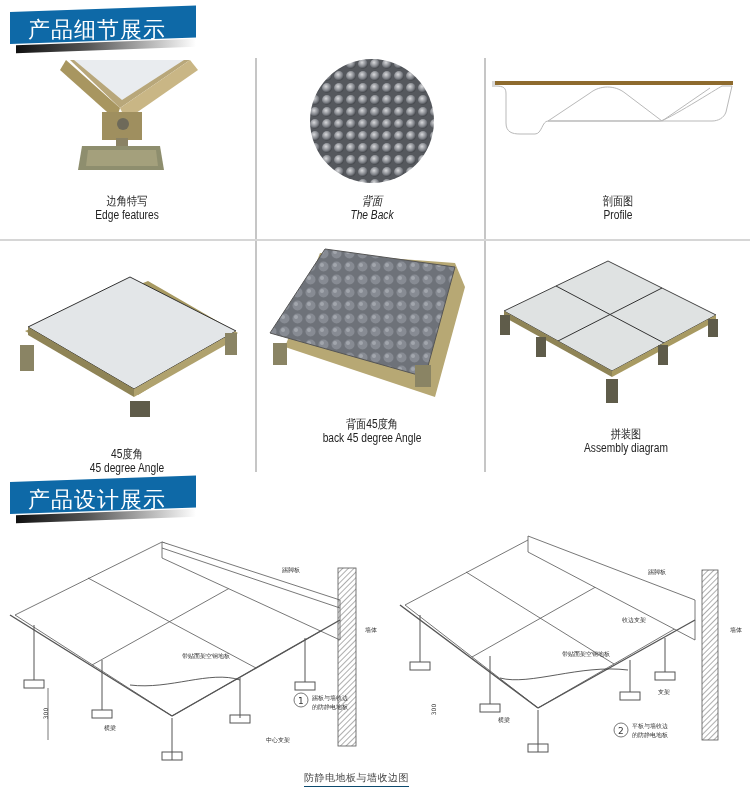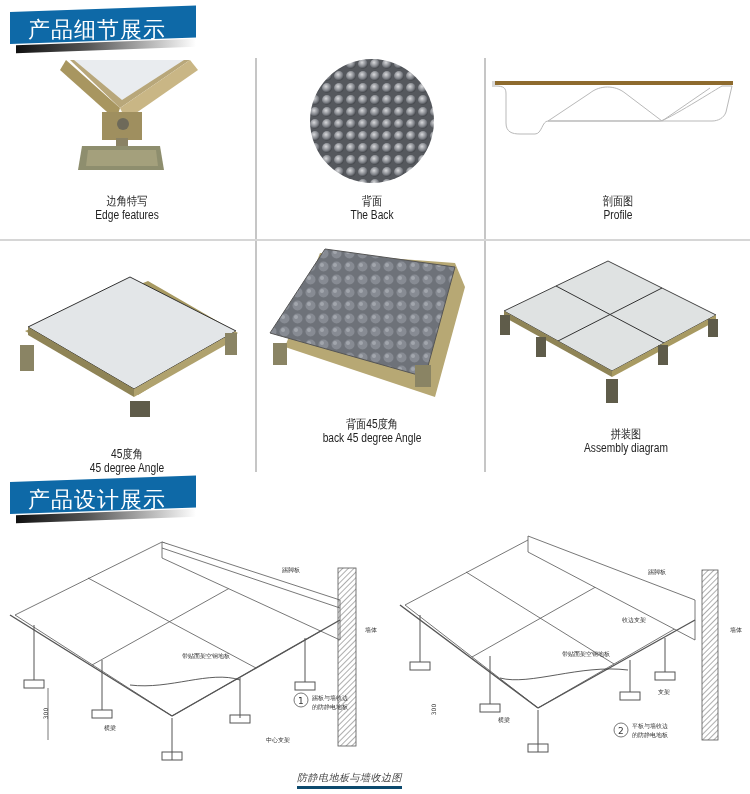--- a/index.html
+++ b/index.html
@@ -8,21 +8,21 @@
   .banner .bar{position:absolute;left:2px;top:6px;width:186px;height:32px;background:#0e69a7;transform:skewY(-2deg);transform-origin:left;}
   .banner .shade{position:absolute;left:8px;top:36px;width:180px;height:8px;background:linear-gradient(90deg,#111 0%,#555 40%,rgba(255,255,255,0) 100%);transform:skewY(-2deg);}
   .banner .txt{position:absolute;left:20px;top:9px;color:#fff;font-size:22px;letter-spacing:1px;white-space:nowrap;}
   .cell{position:absolute;width:254px;}
   .vdiv{position:absolute;width:2px;background:#c6c6c6;}
   .hdiv{position:absolute;height:2px;background:#d6d6d6;}
   .cap{position:absolute;left:0;width:100%;text-align:center;font-family:"Liberation Sans Narrow","Liberation Sans",sans-serif;font-size:12px;line-height:14px;color:#222;transform:scaleX(0.85);}
   .cap span{display:block;}
   .img{position:absolute;}
   .diag-label{position:absolute;font-size:6px;color:#333;white-space:nowrap;font-family:"DejaVu Sans",sans-serif;}
-  .bottom-caption{position:absolute;left:297px;top:771px;font-size:10px;color:#444;border-bottom:3px solid #0c4a6e;padding-bottom:1px;letter-spacing:0.5px;font-style:italic;}
+  .bottom-caption{position:absolute;left:304px;top:771px;font-size:10px;color:#444;border-bottom:1px solid #0c4a6e;padding-bottom:1px;letter-spacing:0.5px;}
 </style>
 </head>
 <body>
 
 <div class="banner" style="top:6px;">
   <div class="bar"></div>
   <div class="shade"></div>
   <div class="txt">产品细节展示</div>
 </div>
 
@@ -43,21 +43,21 @@
     <rect x="56" y="78" width="12" height="14" fill="#8a8264"></rect>
     <polygon points="22,86 100,86 104,110 18,110" fill="#8e8e6e"></polygon>
     <polygon points="28,90 96,90 98,106 26,106" fill="#a4a07c"></polygon>
   </svg>
   <div class="cap" style="top:136px;">
     <span>边角特写</span>
     <span>Edge features</span>
   </div>
 </div>
 
-<div class="cell" style="left:245px;top:58px;height:180px;">
+<div class="cell" style="left:245px;top:58px;height:180px;font-style:italic;">
   <svg class="img" style="left:64px;top:0px;" width="126" height="126" viewBox="0 0 126 126">
     <defs>
       <radialGradient id="dome" cx="40%" cy="35%" r="60%">
         <stop offset="0%" stop-color="#d8d9dc"></stop>
         <stop offset="70%" stop-color="#7d8086"></stop>
         <stop offset="100%" stop-color="#4a4d52"></stop>
       </radialGradient>
       <pattern id="domes" width="12" height="12" patternUnits="userSpaceOnUse">
         <rect width="12" height="12" fill="#55585d"></rect>
         <circle cx="6" cy="6" r="5" fill="url(#dome)"></circle>

